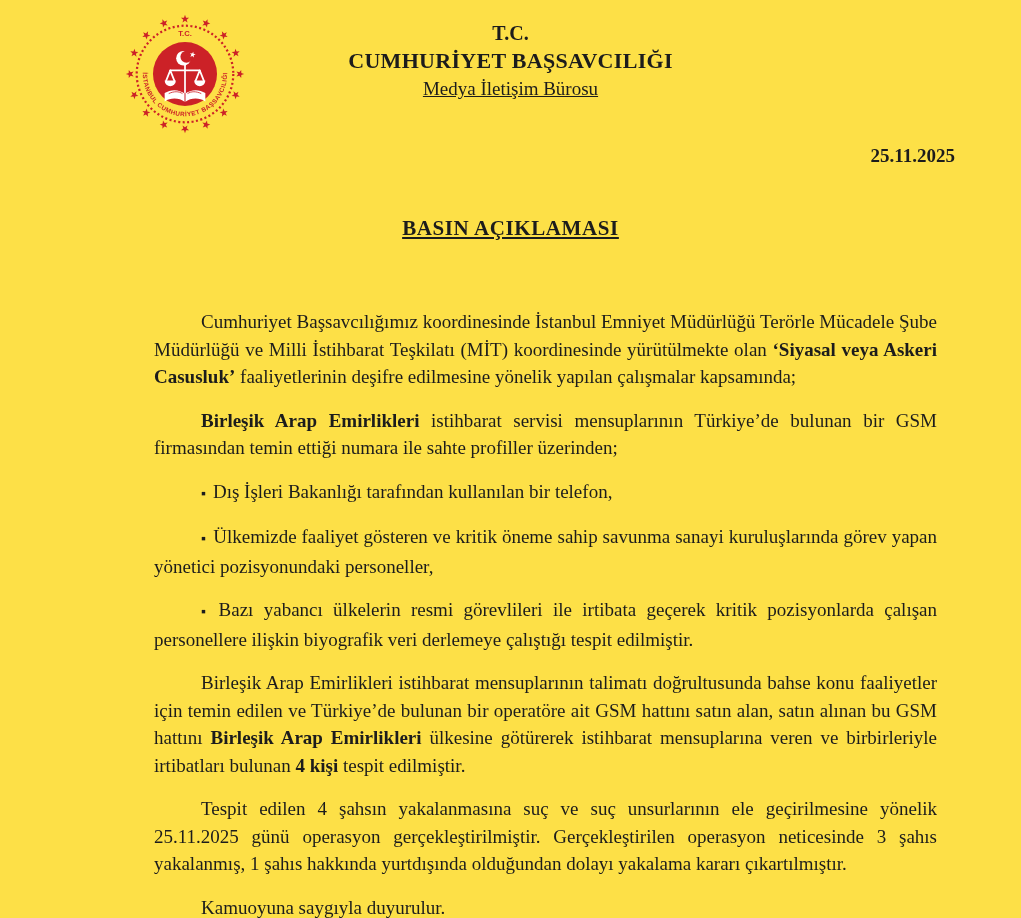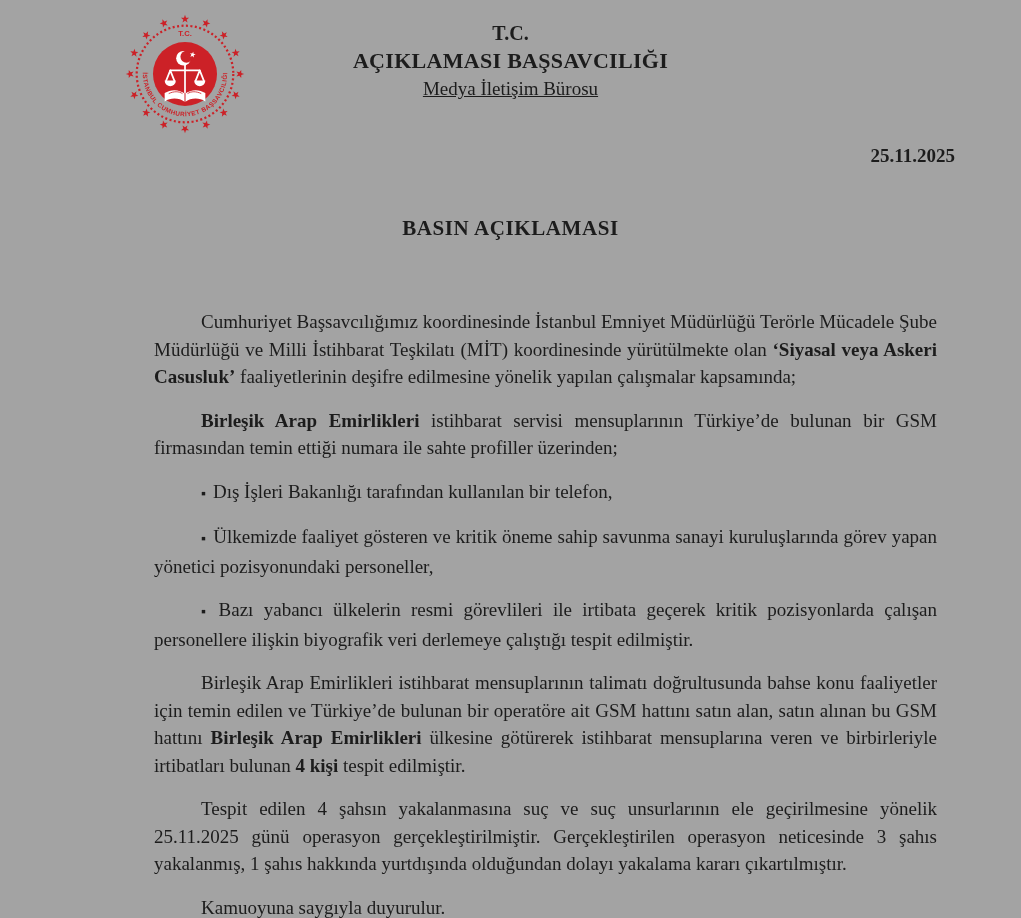--- a/index.html
+++ b/index.html
@@ -1,31 +1,31 @@
 <!DOCTYPE html>
 <html><head>
 <meta charset="utf-8">
 <style>
   html,body{margin:0;padding:0;background:#ffffff;}
   body{width:1021px;height:918px;overflow:hidden;}
   .page{
-    position:relative;width:1021px;height:918px;background:#a3a3a3;
+    position:relative;width:1021px;height:918px;background:#fde047;
     font-family:"Liberation Serif", serif;color:#1c1c1c;
   }
   .emblem{position:absolute;left:124px;top:13px;width:122px;height:122px;}
   .emblem-tc{font:bold 7.5px "Liberation Sans", sans-serif;}
   .emblem-ring-text{font:bold 6.2px "Liberation Sans", sans-serif;letter-spacing:.45px;}
 
   .letterhead{padding-top:20px;text-align:center;}
   .lh-sm{font-size:20px;font-weight:bold;line-height:26px;}
   .lh-lg{font-size:22px;font-weight:bold;line-height:30px;letter-spacing:.3px;}
   .lh-sub{font-size:19px;line-height:26px;text-decoration:underline;}
 
   .date-row{margin:42px 66px 0 0;text-align:right;font-weight:bold;font-size:19px;line-height:24px;padding-left:29px;}
-  .doc-title{margin-top:46px;text-align:center;font-weight:bold;font-size:21px;letter-spacing:.6px;line-height:28px;}
+  .doc-title{margin-top:46px;text-align:center;font-weight:bold;font-size:21px;letter-spacing:.6px;line-height:28px;text-decoration:underline;}
 
   .content{margin:66px 68px 0 138px;font-size:19px;line-height:27.5px;text-align:justify;}
   .content p{margin:16px;text-indent:47px;}
   .content p.gap{margin-top:8px;}
   .b{font-weight:bold;}
   .bullet{font-size:14px;padding-right:7px;}
   .signature{margin-top:24px;text-align:center;font-weight:normal;font-size:20px;text-indent:0;}
 </style>
 </head>
 <body>
@@ -77,21 +77,21 @@
       <g>
         <path fill="#ffffff" d="M60,79.5 C54,74.8 46,74.8 40,78.8 L40,87 C46,83.2 54,83.2 60,87.6 C66,83.2 74,83.2 80,87 L80,78.8 C74,74.8 66,74.8 60,79.5 Z"></path>
         <path d="M60,79.5 L60,87.6" stroke-width="1" fill="none" stroke="#cc2127"></path>
         <path d="M44,79.3 C49,76.8 54,76.9 57.5,79.3 M62.5,79.3 C66,76.9 71,76.8 76,79.3" stroke-width="0.8" fill="none" stroke="#cc2127"></path>
       </g>
     </g>
   </svg>
 
   <div class="letterhead">
     <div class="lh-sm">T.C.</div>
-    <div class="lh-lg">AÇIKLAMASI BAŞSAVCILIĞI</div>
+    <div class="lh-lg">CUMHURİYET BAŞSAVCILIĞI</div>
     <div class="lh-sub">Medya İletişim Bürosu</div>
   </div>
 
   <div class="date-row">25.11.2025</div>
 
   <div class="doc-title">BASIN AÇIKLAMASI</div>
 
   <div class="content">
     <p><span>Cumhuriyet Başsavcılığımız koordinesinde İstanbul Emniyet Müdürlüğü Terörle Mücadele Şube Müdürlüğü ve Milli İstihbarat Teşkilatı (MİT) koordinesinde yürütülmekte olan </span><span class="b">‘Siyasal veya Askeri Casusluk’</span><span> faaliyetlerinin deşifre edilmesine yönelik yapılan çalışmalar kapsamında;</span></p>
 

